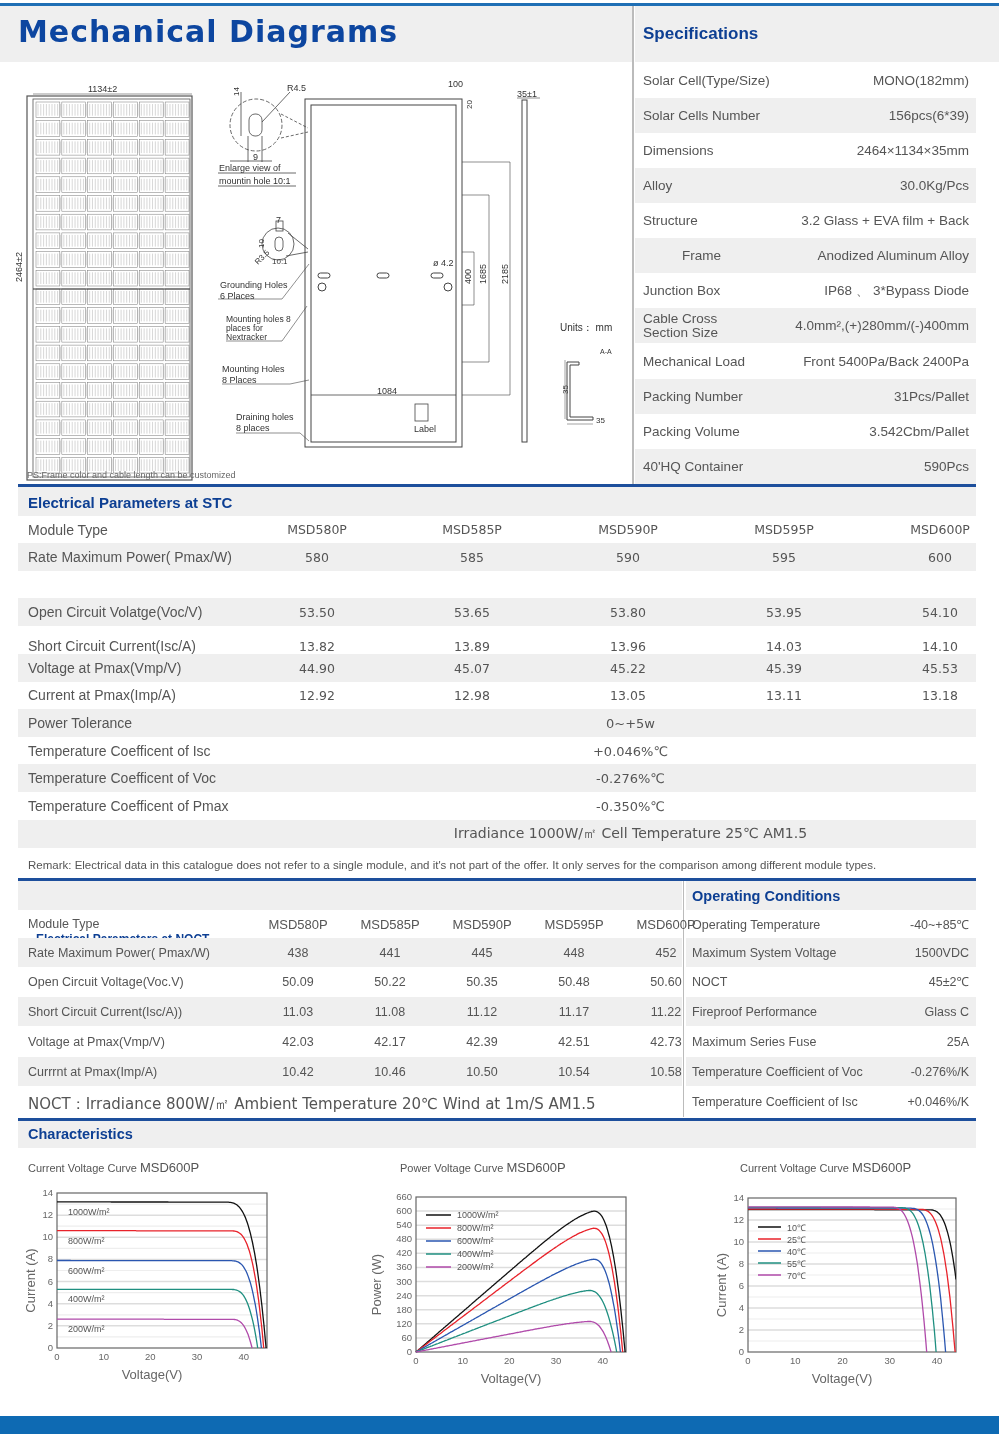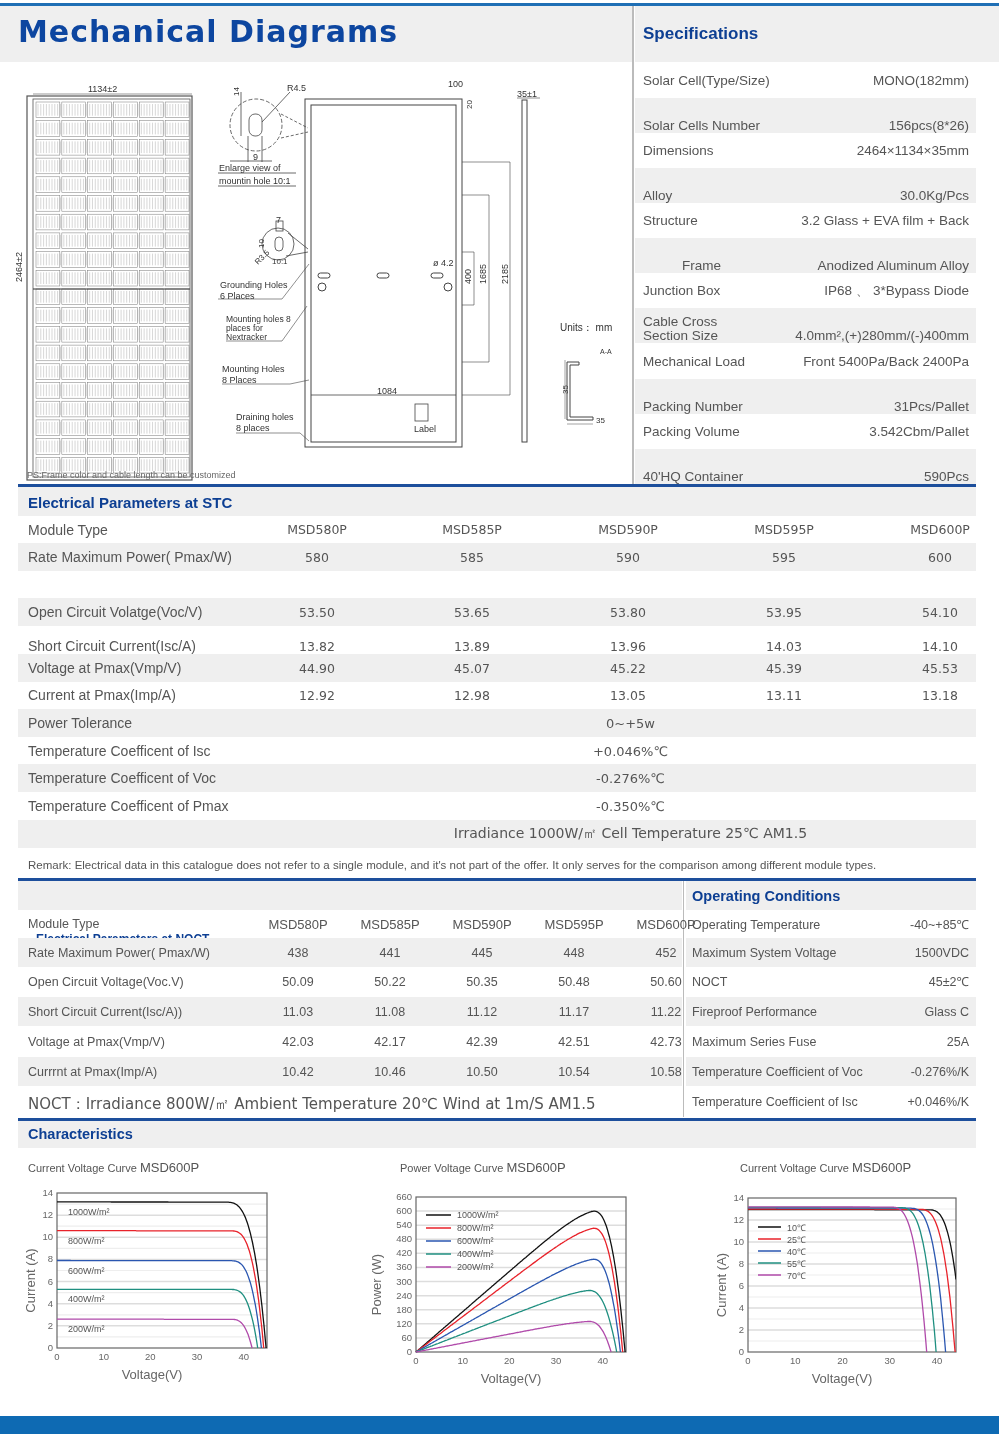--- a/index.html
+++ b/index.html
@@ -5,21 +5,21 @@
   * { box-sizing: border-box; margin: 0; padding: 0; }
   body { width: 999px; height: 1434px; background: #fff; font-family: "Liberation Sans", sans-serif; color: #444; position: relative; overflow: hidden; }
   .abs { position: absolute; }
   .topline { left: 0; top: 3px; width: 999px; height: 3px; background: #1f6fb5; }
   .hdr-band { background: #efefef; }
   .blue-title { color: #0d3f93; font-weight: bold; }
   .big-title { left: 18px; top: 14px; font-size: 30px; letter-spacing: 1px; font-family: "DejaVu Sans", sans-serif; font-weight: bold; color: #0d46a0; }
   .vsep { background: #bbb; width: 2px; }
   .spec-row { position: absolute; left: 635px; width: 341px; height: 35px; display: flex; align-items: center; justify-content: space-between; padding: 0 7px 0 8px; font-size: 13.5px; color: #555; }
   .spec-row .k { line-height: 14px; }
-  .gray { background: #efefef; align-items: flex-end; }
+  .gray { background: #efefef; }
   .sec-line { height: 3px; background: #1d4f9c; }
   .tbl-row { position: absolute; left: 18px; width: 958px; display: flex; align-items: center; font-size: 14px; color: #555; }
   .tbl-row .lbl { width: 250px; padding-left: 10px; }
   .tbl-row .c { position: absolute; text-align: center; width: 100px; font-family: "DejaVu Sans", sans-serif; font-size: 12.5px; color: #555;}
   .tbl-row .center { position: absolute; left: 0; width: 1225px; text-align: center; font-family: "DejaVu Sans", sans-serif; font-size: 13px; }
   .noct-row { position: absolute; left: 18px; width: 664px; display: flex; align-items: center; font-size: 12.5px; color: #555; }
   .noct-row .lbl { padding-left: 10px; width: 240px; }
   .noct-row .c { position: absolute; width: 80px; text-align: center; font-size: 12.5px; }
   .op-row { position: absolute; left: 686px; width: 290px; display: flex; align-items: center; justify-content: space-between; padding: 0 7px 0 6px; font-size: 12.5px; color: #555; }
   .chart-title { font-size: 11px; color: #555; }
@@ -1345,21 +1345,21 @@
 
 <div class="abs hdr-band" style="left:635px;top:6px;width:364px;height:56px;"></div>
 <div class="abs blue-title" style="left:643px;top:24px;font-size:17px;">Specifications</div>
 <div id="spec-rows">
     <div class="spec-row" style="top: 63px;">
       <div class="k">Solar Cell(Type/Size)</div>
       <div class="v">MONO(182mm)</div>
     </div>
     <div class="spec-row gray" style="top: 98px;">
       <div class="k">Solar Cells Number</div>
-      <div class="v">156pcs(8*26)</div>
+      <div class="v">156pcs(6*39)</div>
     </div>
     <div class="spec-row" style="top: 133px;">
       <div class="k">Dimensions</div>
       <div class="v">2464×1134×35mm</div>
     </div>
     <div class="spec-row gray" style="top: 168px;">
       <div class="k">Alloy</div>
       <div class="v">30.0Kg/Pcs</div>
     </div>
     <div class="spec-row" style="top: 203px;">

